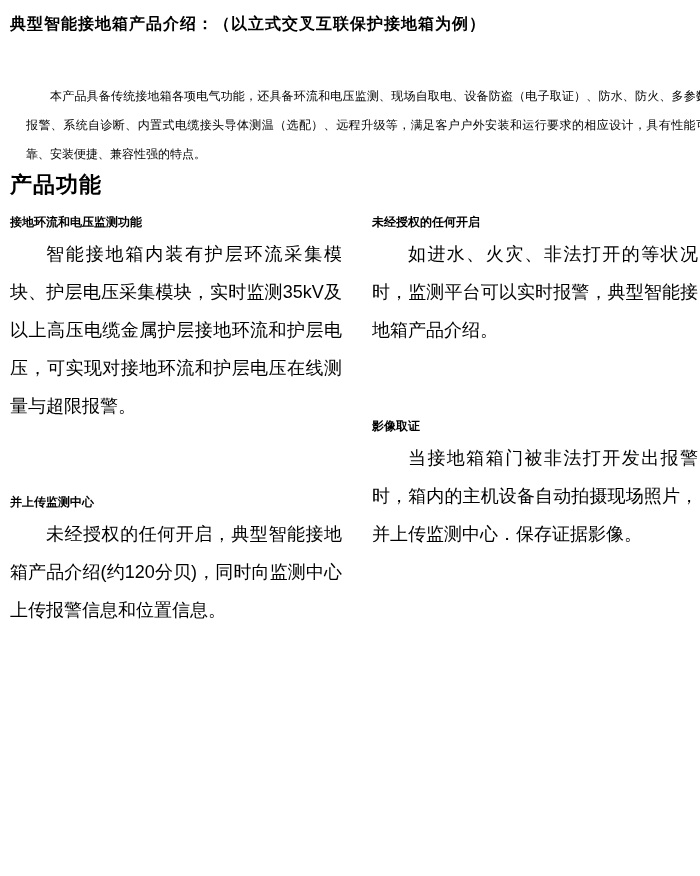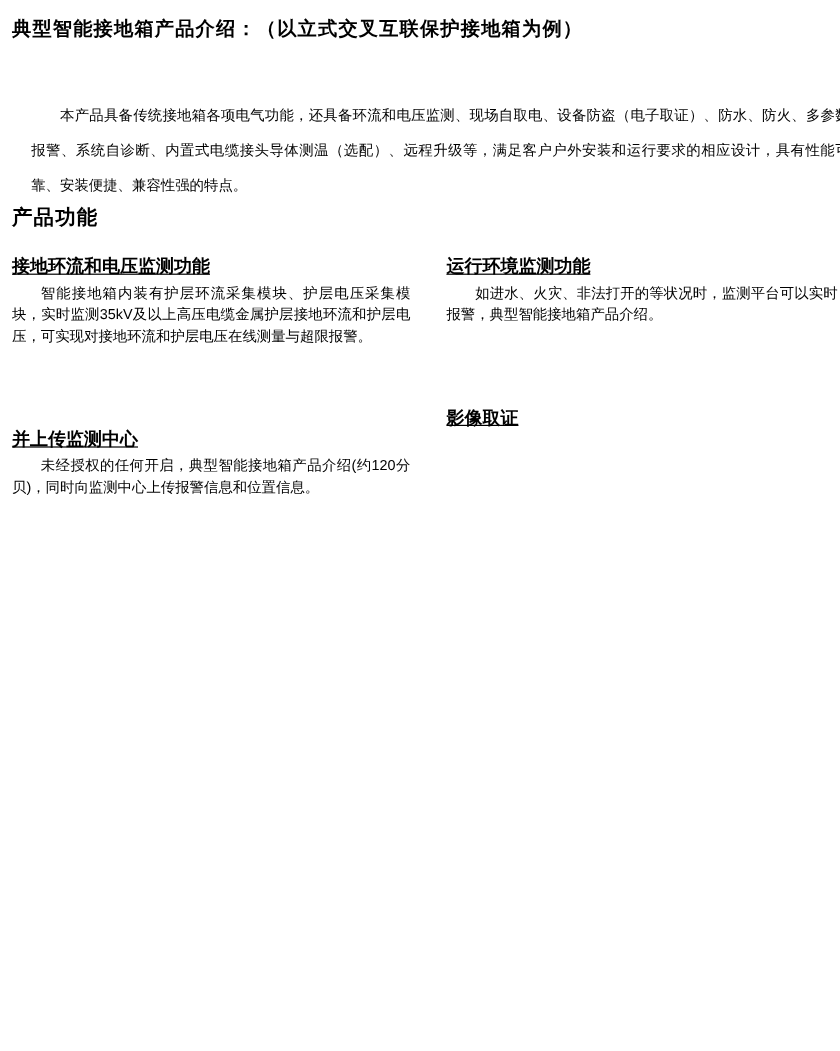--- a/index.html
+++ b/index.html
@@ -11,27 +11,27 @@
   .page-title{
     position:absolute;left:10px;top:14px;margin:0;
     font-size:16px;font-weight:bold;letter-spacing:1px;white-space:nowrap;
   }
   .intro{
     position:absolute;left:10px;top:66px;width:682px;margin:16px;
     font-size:12px;line-height:29px;text-align:justify;text-indent:2em;
   }
   .section-heading{
     position:absolute;left:10px;top:170px;margin:0;
-    font-size:17px;font-weight:bold;letter-spacing:1px;
+    font-size:22px;font-weight:bold;letter-spacing:1px;
   }
   .col{position:absolute;top:213px;}
   .col-left{left:10px;width:332px;}
   .col-right{left:372px;width:326px;}
-  .feat h3{margin:0;font-size:15px;font-weight:bold;line-height:19px;text-decoration:underline;}
-  .feat p{margin:3px 0 0 0;font-size:12px;line-height:18px;text-align:justify;text-indent:2em;}
+  .feat h3{margin:0;font-size:12px;font-weight:bold;line-height:19px;}
+  .feat p{margin:3px 0 0 0;font-size:18px;line-height:38px;text-align:justify;text-indent:2em;}
   .feat + .feat{margin-top:68px;}
 
   .diagram{position:absolute;left:0;top:556px;width:700px;height:320px;}
 </style>
 </head>
 <body>
 
 <h1 class="page-title">典型智能接地箱产品介绍：（以立式交叉互联保护接地箱为例）</h1>
 
 <p class="intro">本产品具备传统接地箱各项电气功能，还具备环流和电压监测、现场自取电、设备防盗（电子取证）、防水、防火、多参数报警、系统自诊断、内置式电缆接头导体测温（选配）、远程升级等，满足客户户外安装和运行要求的相应设计，具有性能可靠、安装便捷、兼容性强的特点。</p>
@@ -44,25 +44,26 @@
     <p>智能接地箱内装有护层环流采集模块、护层电压采集模块，实时监测35kV及以上高压电缆金属护层接地环流和护层电压，可实现对接地环流和护层电压在线测量与超限报警。</p>
   </div>
   <div class="feat">
     <h3>并上传监测中心</h3>
     <p>未经授权的任何开启，典型智能接地箱产品介绍(约120分贝)，同时向监测中心上传报警信息和位置信息。</p>
   </div>
 </div>
 
 <div class="col col-right">
   <div class="feat">
-    <h3>运行环境监测功能</h3>
+    <h3>未经授权的任何开启</h3>
     <p>如进水、火灾、非法打开的等状况时，监测平台可以实时报警，典型智能接地箱产品介绍。</p>
   </div>
   <div class="feat">
     <h3>影像取证</h3>
+    <p>当接地箱箱门被非法打开发出报警时，箱内的主机设备自动拍摄现场照片，并上传监测中心．保存证据影像。</p>
   </div>
 </div>
 
 <div class="diagram">
 
   
 
   
   
   

